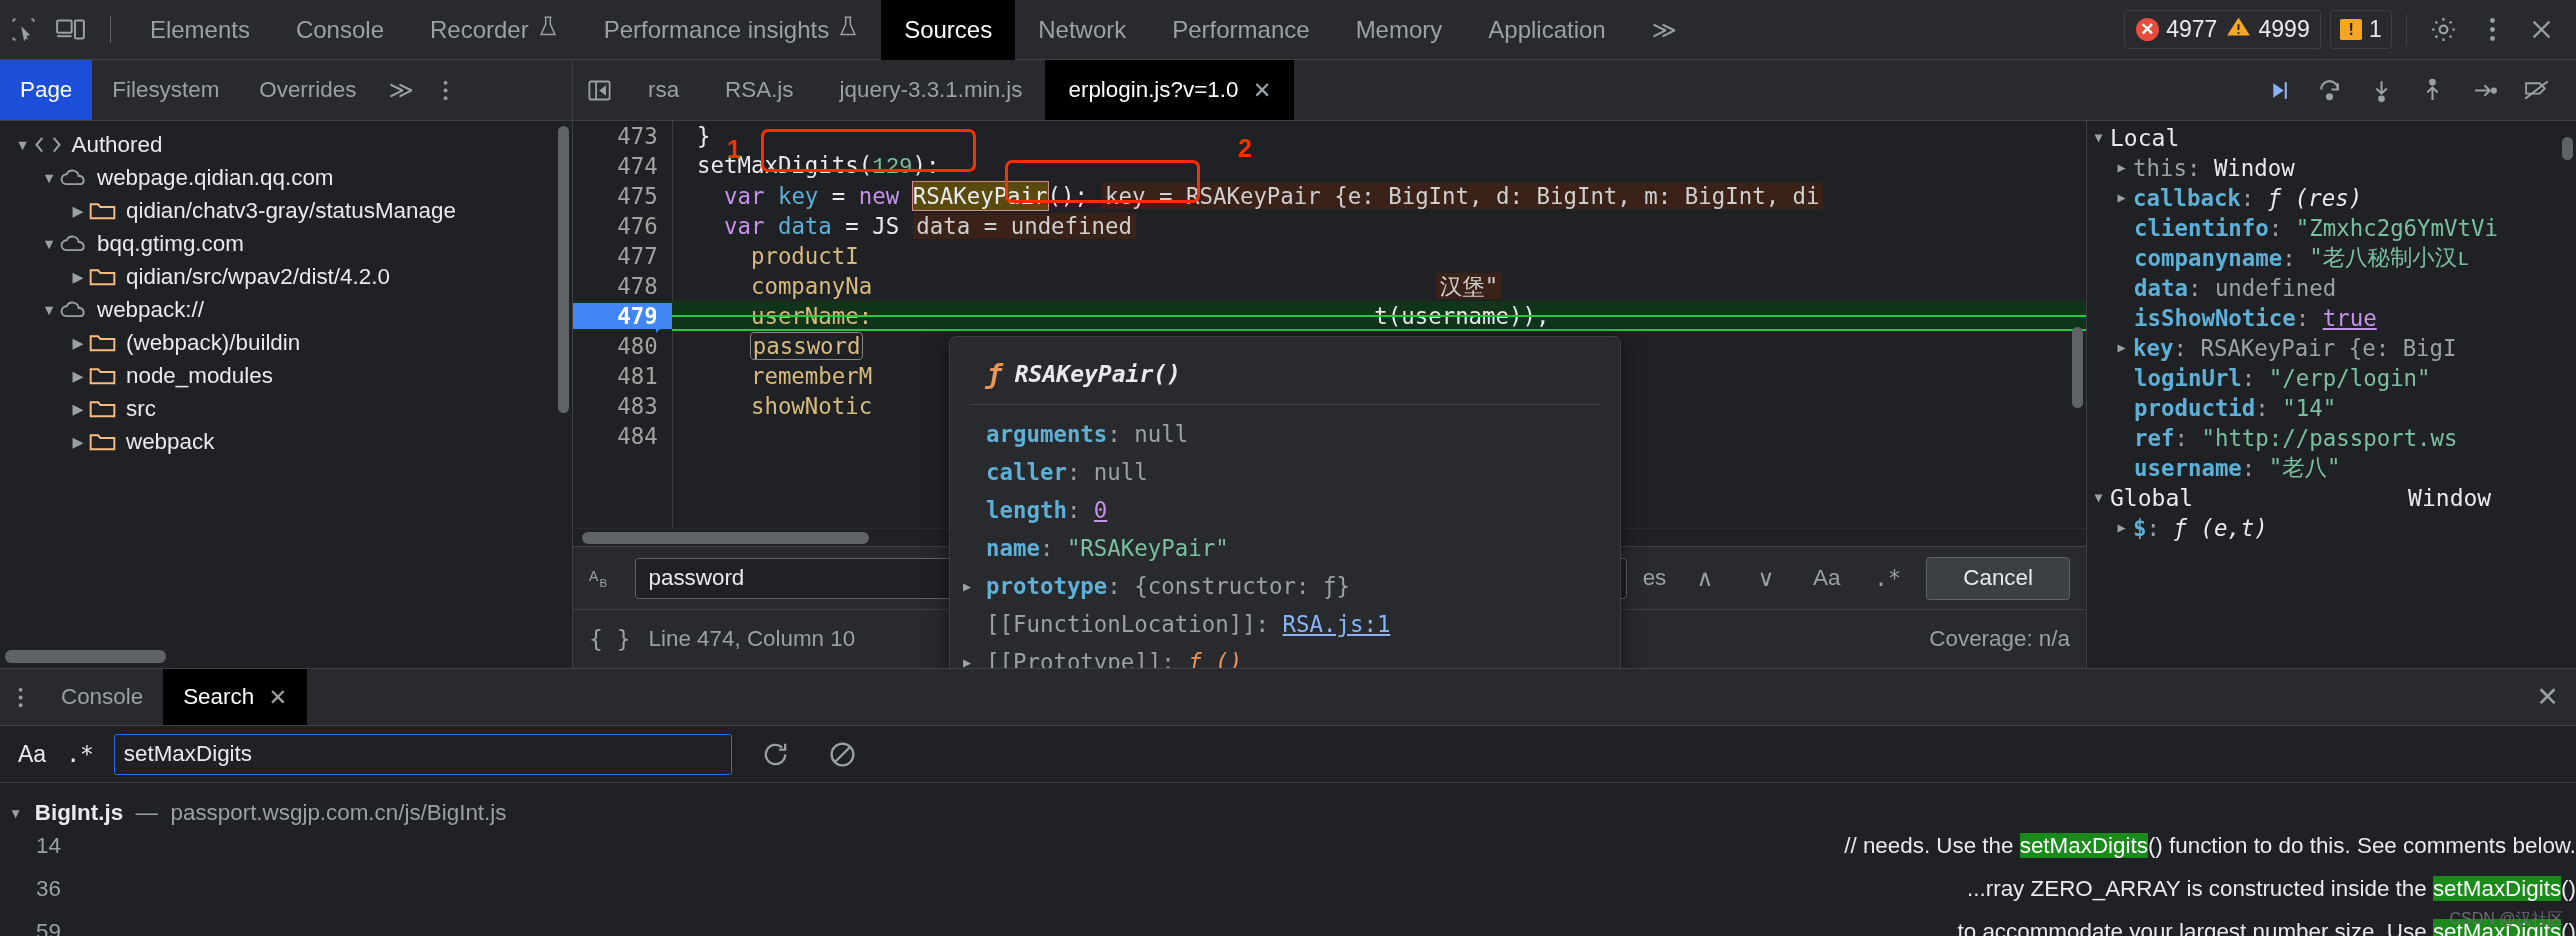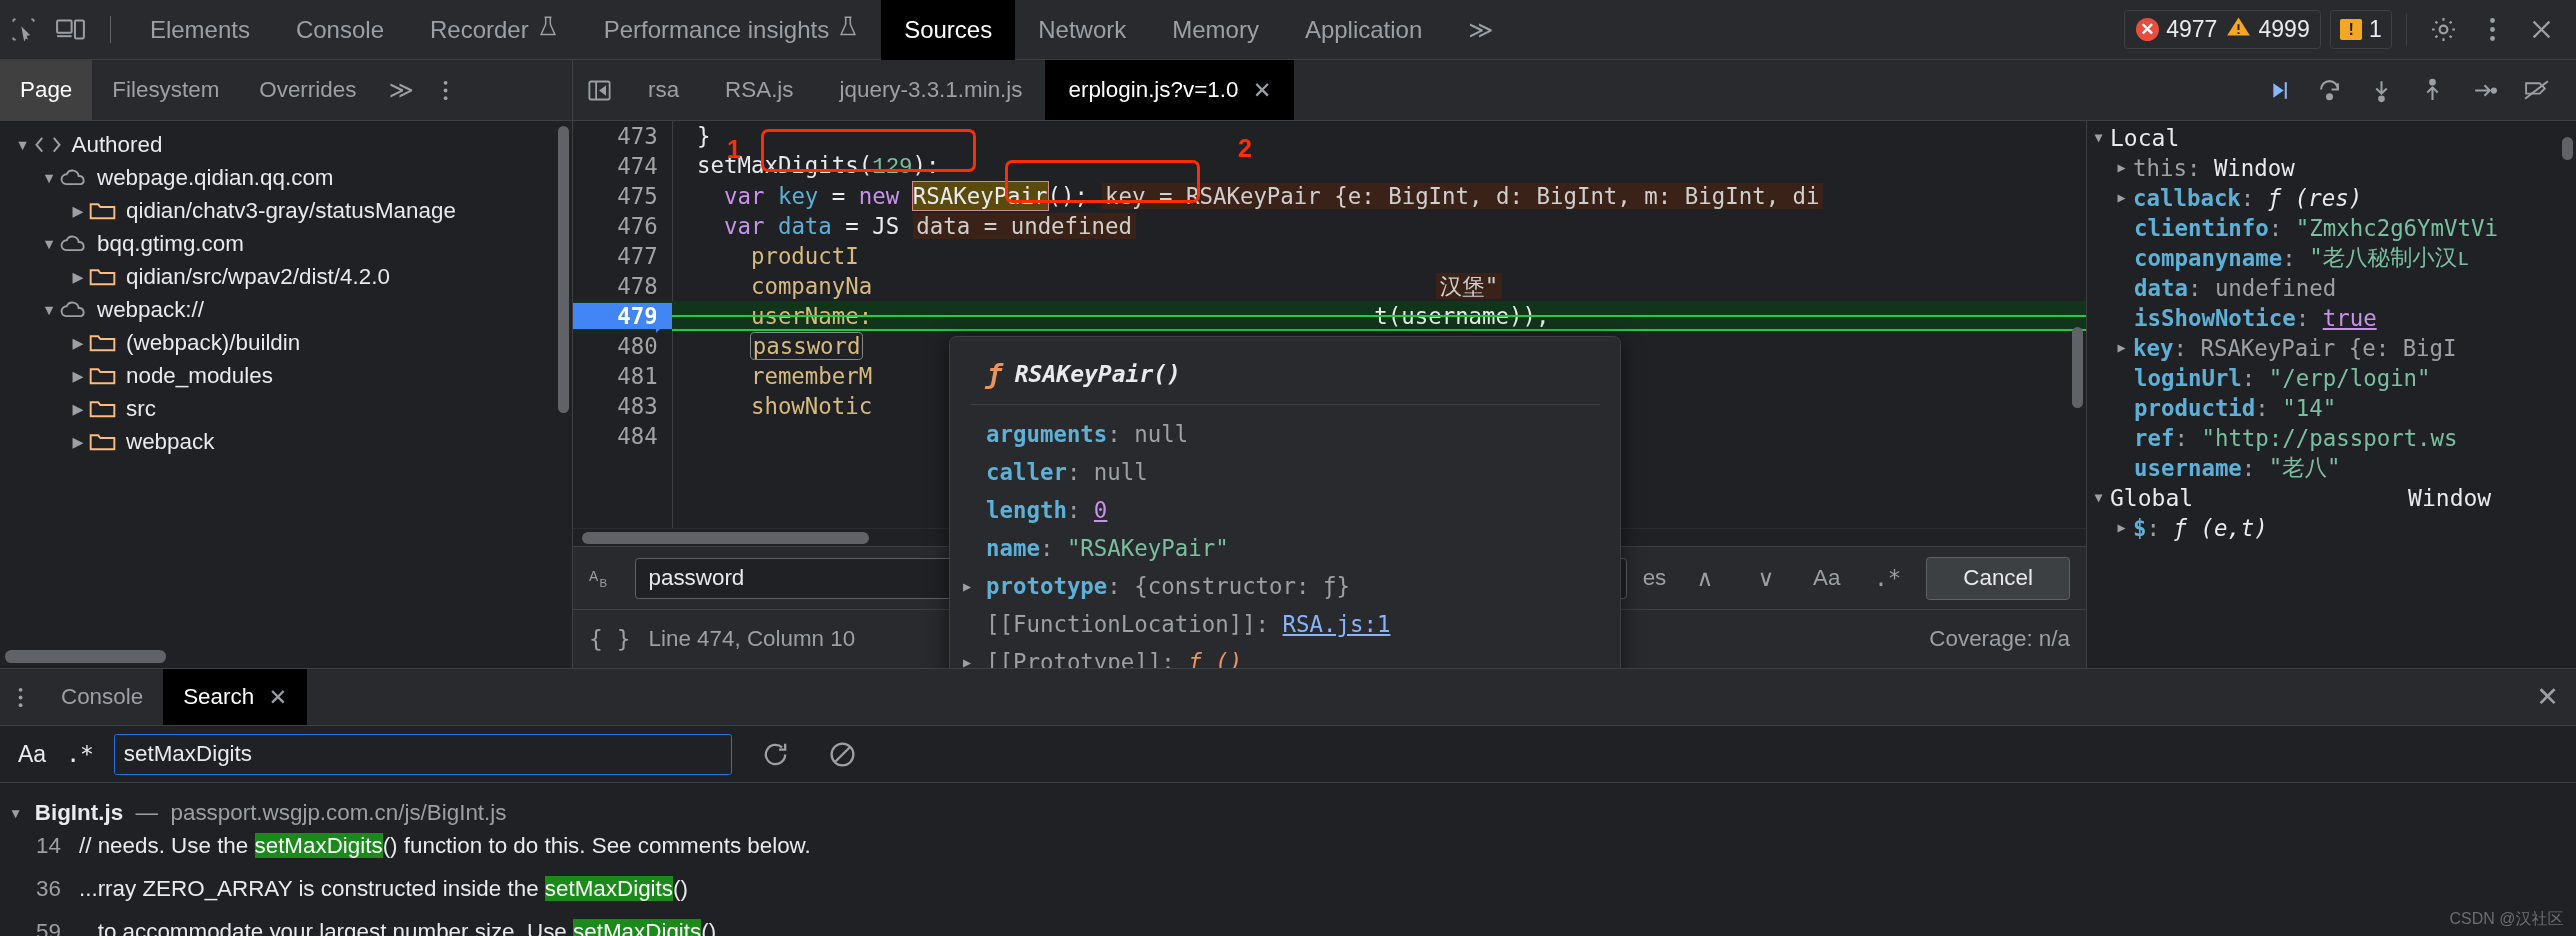--- a/index.html
+++ b/index.html
@@ -48,21 +48,21 @@
   .issue-sq { width:21.5px; height:21.5px; background:#f5a623; color:#202124; font-size:16px;
     display:flex; align-items:center; justify-content:center; font-weight:bold; border-radius:1.8px;}
   .vline { width:0.9px; height:32px; background:#3c4043; margin:0 10.7px; }
   .right-icon { width:45px; height:45px; display:flex; align-items:center; justify-content:center;
      color:#9aa0a6; cursor:pointer;}
 
   
   .row2 { height: 61px; flex: 0 0 61px; display: flex; background:#282a2d; border-bottom:0.9px solid #3c4043;}
   .nav-pane-tabs { width: 573px; display:flex; align-items:stretch; background:#282a2d; border-right:0.9px solid #3c4043;}
   .ntab { display:flex; align-items:center; padding: 0 20px; font-size:22.4px; color:#9aa0a6; cursor:pointer;}
-  .ntab.active { background:#404040; color:#fff; }
+  .ntab.active { background:#1d4ed8; color:#fff; }
   .more-chev { display:flex; align-items:center; padding:0 12.5px; color:#9aa0a6; font-size:24px; cursor:pointer;}
   .kebab { display:flex; align-items:center; justify-content:center; width:39px; color:#9aa0a6; cursor:pointer; }
   .file-tabs { flex:1; display:flex; align-items:stretch; background:#282a2d; overflow:hidden; }
   .panel-toggle { width:52px; display:flex; align-items:center; justify-content:center; color:#9aa0a6; cursor:pointer;}
   .ftab { display:flex; align-items:center; gap:14.3px; padding:0 23px; font-size:22.4px; color:#9aa0a6; cursor:pointer; white-space:nowrap;}
   .ftab.active { background:#000; color:#fff; }
   .ftab .x { font-size:22.4px; color:#9aa0a6; }
   .debugbar { margin-left:auto; display:flex; align-items:center; gap:3.6px; padding-right:16px; }
   .dbtn { width:48px; height:48px; display:flex; align-items:center; justify-content:center; color:#9aa0a6; cursor:pointer;}
   .dbtn.resume { color:#8ab4f8; }
@@ -169,21 +169,21 @@
   .search-bar { height:57px; flex:0 0 57px; display:flex; align-items:center; gap:20px; padding:0 18px; background:#202124; border-bottom:0.9px solid #3c4043;}
   .sb-aa { color:#e8eaed; font-size:23px; }
   .sb-re { color:#e8eaed; font-size:23px; font-family:"DejaVu Sans Mono",monospace;}
   .sb-input { width:618px; height:41px; background:#202124; border:1.8px solid #1a73e8; border-radius:2.7px;
      color:#e8eaed; font-size:22.4px; padding:0 9px; outline:none;}
   .sb-btn { width:47px; height:41px; display:flex; align-items:center; justify-content:center; color:#9aa0a6; cursor:pointer;}
   .results { flex:1; overflow:hidden; padding-top:10.7px; }
   .res-file { display:flex; align-items:center; gap:12.5px; font-size:22.4px; color:#e8eaed; height:39px; padding-left:9px; cursor:pointer;}
   .res-file .tri4 { color:#9aa0a6; font-size:13.4px;}
   .res-url { color:#9aa0a6; font-weight:normal; }
-  .res-line { display:flex; align-items:baseline; gap:18px; font-size:22.4px; color:#e8eaed; height:43px; padding-left:23px; cursor:pointer;}
+  .res-line { display:flex; align-items:baseline; gap:18px; font-size:22.4px; color:#e8eaed; height:43px; padding-left:23px; cursor:pointer;justify-content:space-between;}
   .res-num { color:#9aa0a6; width:38px; text-align:right; flex:0 0 38px;}
   .mark { background:#1a8a1a; color:#fff; }
   .watermark { position:absolute; right:12.5px; bottom:7.2px; color:#6b6d70; font-size:16px; z-index:60;}
 </style>
 </head>
 <body>
 
 <div class="app">
 
   <div class="topbar">
@@ -222,20 +222,23 @@
           <svg width="20" height="23" viewBox="0 0 16 20" fill="none" stroke="currentColor" stroke-width="1.3">
               <path d="M6 2v6L2 17h12L10 8V2M5 2h6"></path>
             </svg>
         </span>
       </div>
       <div class="tab active">
           <span>Sources</span>
         </div>
       <div class="tab">
           <span>Network</span>
+        </div>
+      <div class="tab">
+          <span>Performance</span>
         </div>
       <div class="tab">
           <span>Memory</span>
         </div>
       <div class="tab">
           <span>Application</span>
         </div>
       <div class="tab">
           <span>≫</span>
         </div>

